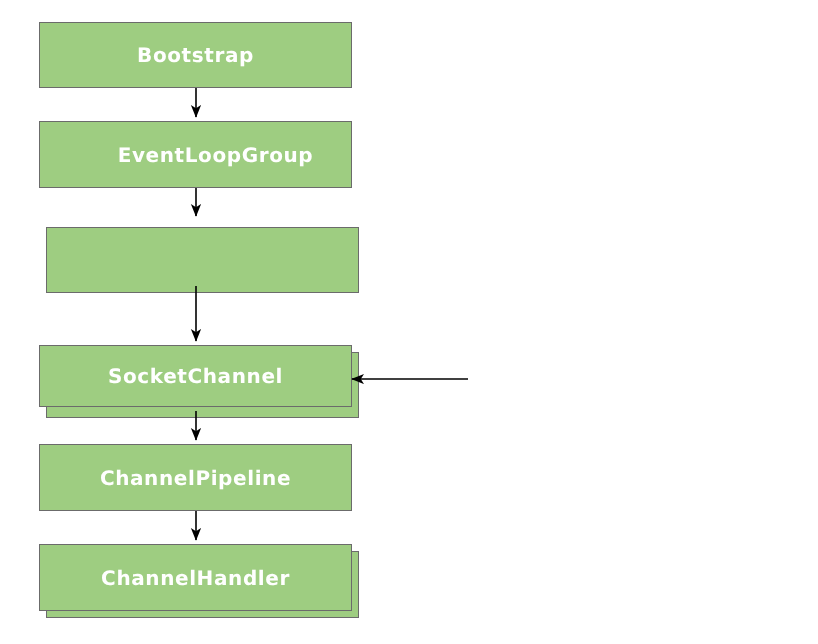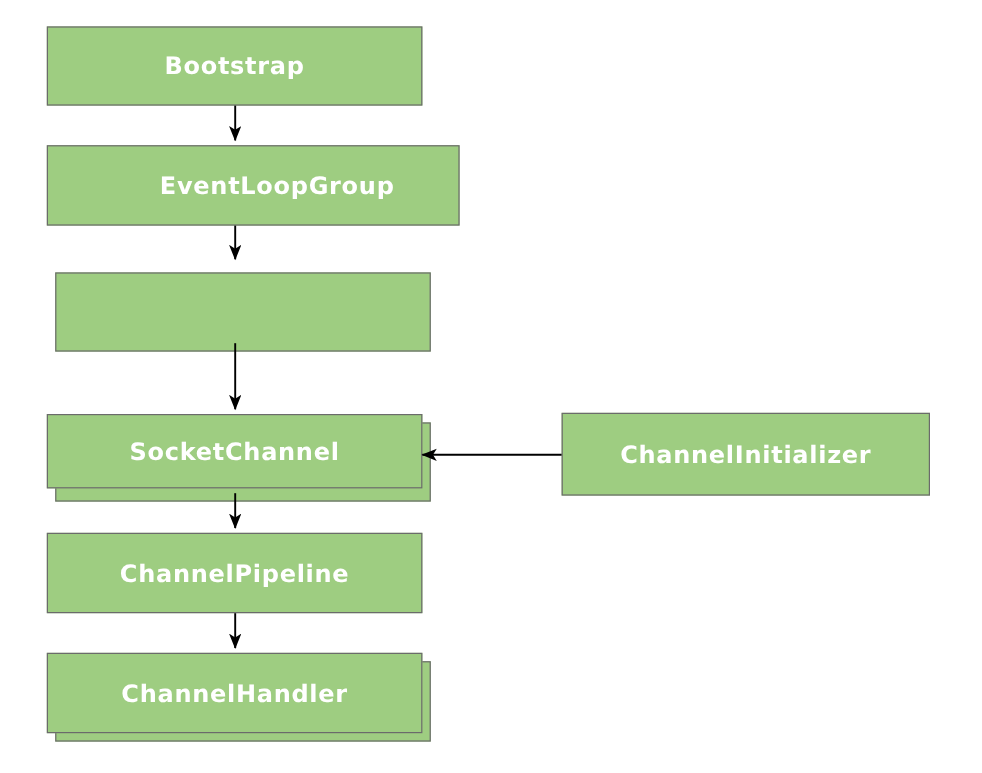--- a/index.html
+++ b/index.html
@@ -64,40 +64,37 @@
 <div id="diagram">
 
   <div class="node-shadow" style="left:46px; top:227px; width:313px; height:66px;"></div>
   <div class="node-shadow" style="left:46px; top:352px; width:313px; height:66px;"></div>
   <div class="node-shadow" style="left:46px; top:551px; width:313px; height:67px;"></div>
 
   <div class="node node-main" style="left:39px; top:22px; width:313px; height:66px;">
     <span class="node-label">Bootstrap</span>
   </div>
 
-  <div class="node node-main" style="left:39px; top:121px; width:344px; height:67px;padding-left:40px;">
+  <div class="node node-main" style="left:39px; top:121px; width:313px; height:67px;padding-left:40px;">
     <span class="node-label">EventLoopGroup</span>
   </div>
 
 
   <div class="node node-main" style="left:39px; top:345px; width:313px; height:62px;">
     <span class="node-label">SocketChannel</span>
   </div>
 
   <div class="node node-main" style="left:39px; top:444px; width:313px; height:67px;">
     <span class="node-label">ChannelPipeline</span>
   </div>
 
   <div class="node node-main" style="left:39px; top:544px; width:313px; height:67px;">
     <span class="node-label">ChannelHandler</span>
   </div>
 
-  <div class="node node-main" style="left:468px; top:344px; width:307px; height:69px;">
-    <span class="node-label">ChannelInitializer</span>
-  </div>
 
   <svg class="edge-layer" width="818" height="644" viewBox="0 0 818 644" xmlns="http://www.w3.org/2000/svg">
     <defs>
       <marker id="arrowhead" markerWidth="9" markerHeight="9" refX="7.5" refY="3.2" orient="auto" markerUnits="strokeWidth">
         <path d="M0,0 L8,3.2 L0,6.4 L2,3.2 z" fill="#000000"></path>
       </marker>
     </defs>
 
     <g>
       <line x1="196" y1="88" x2="196" y2="117" stroke="#000000" stroke-width="1.6" marker-end="url(#arrowhead)"></line>

